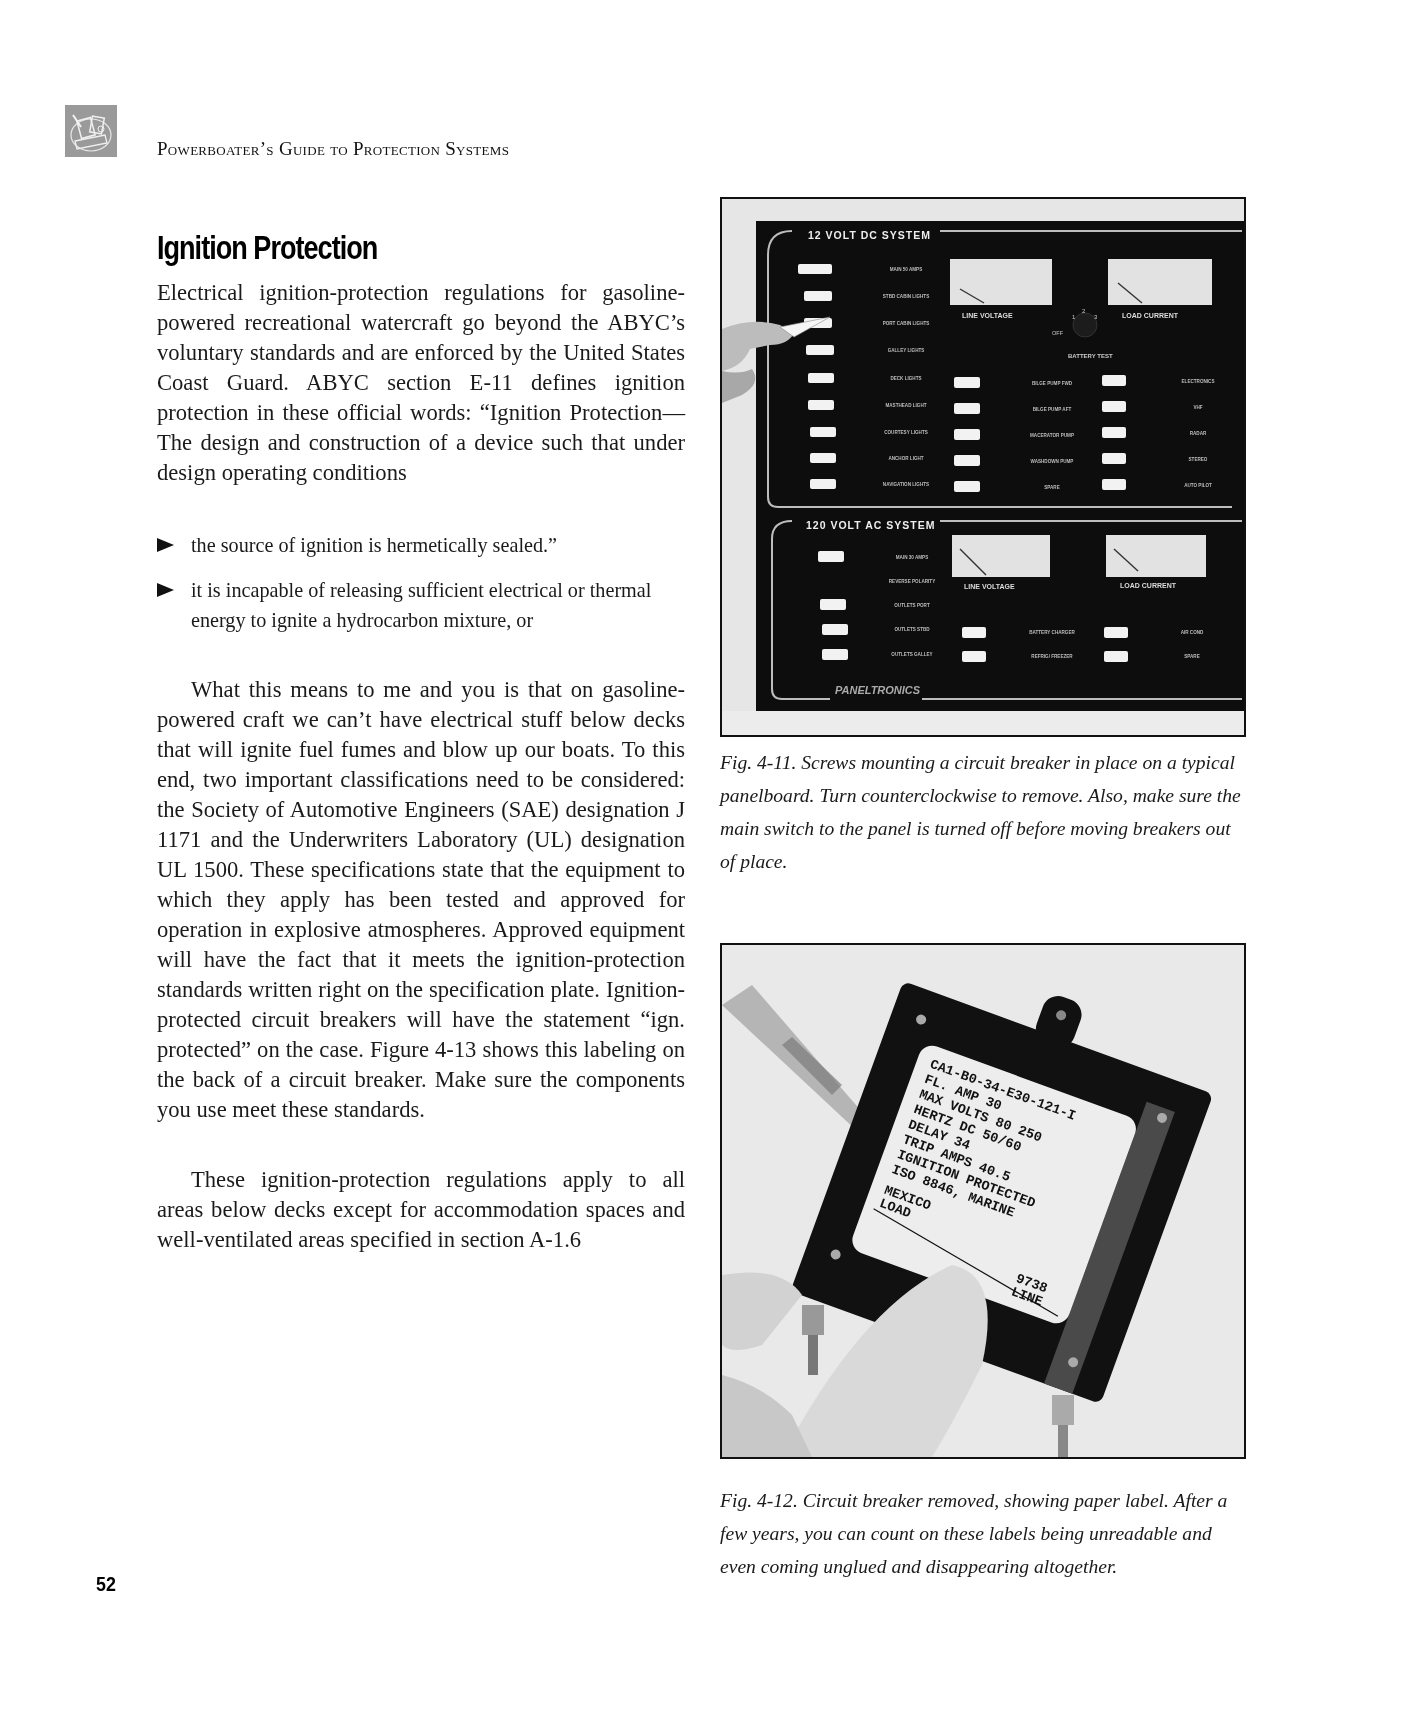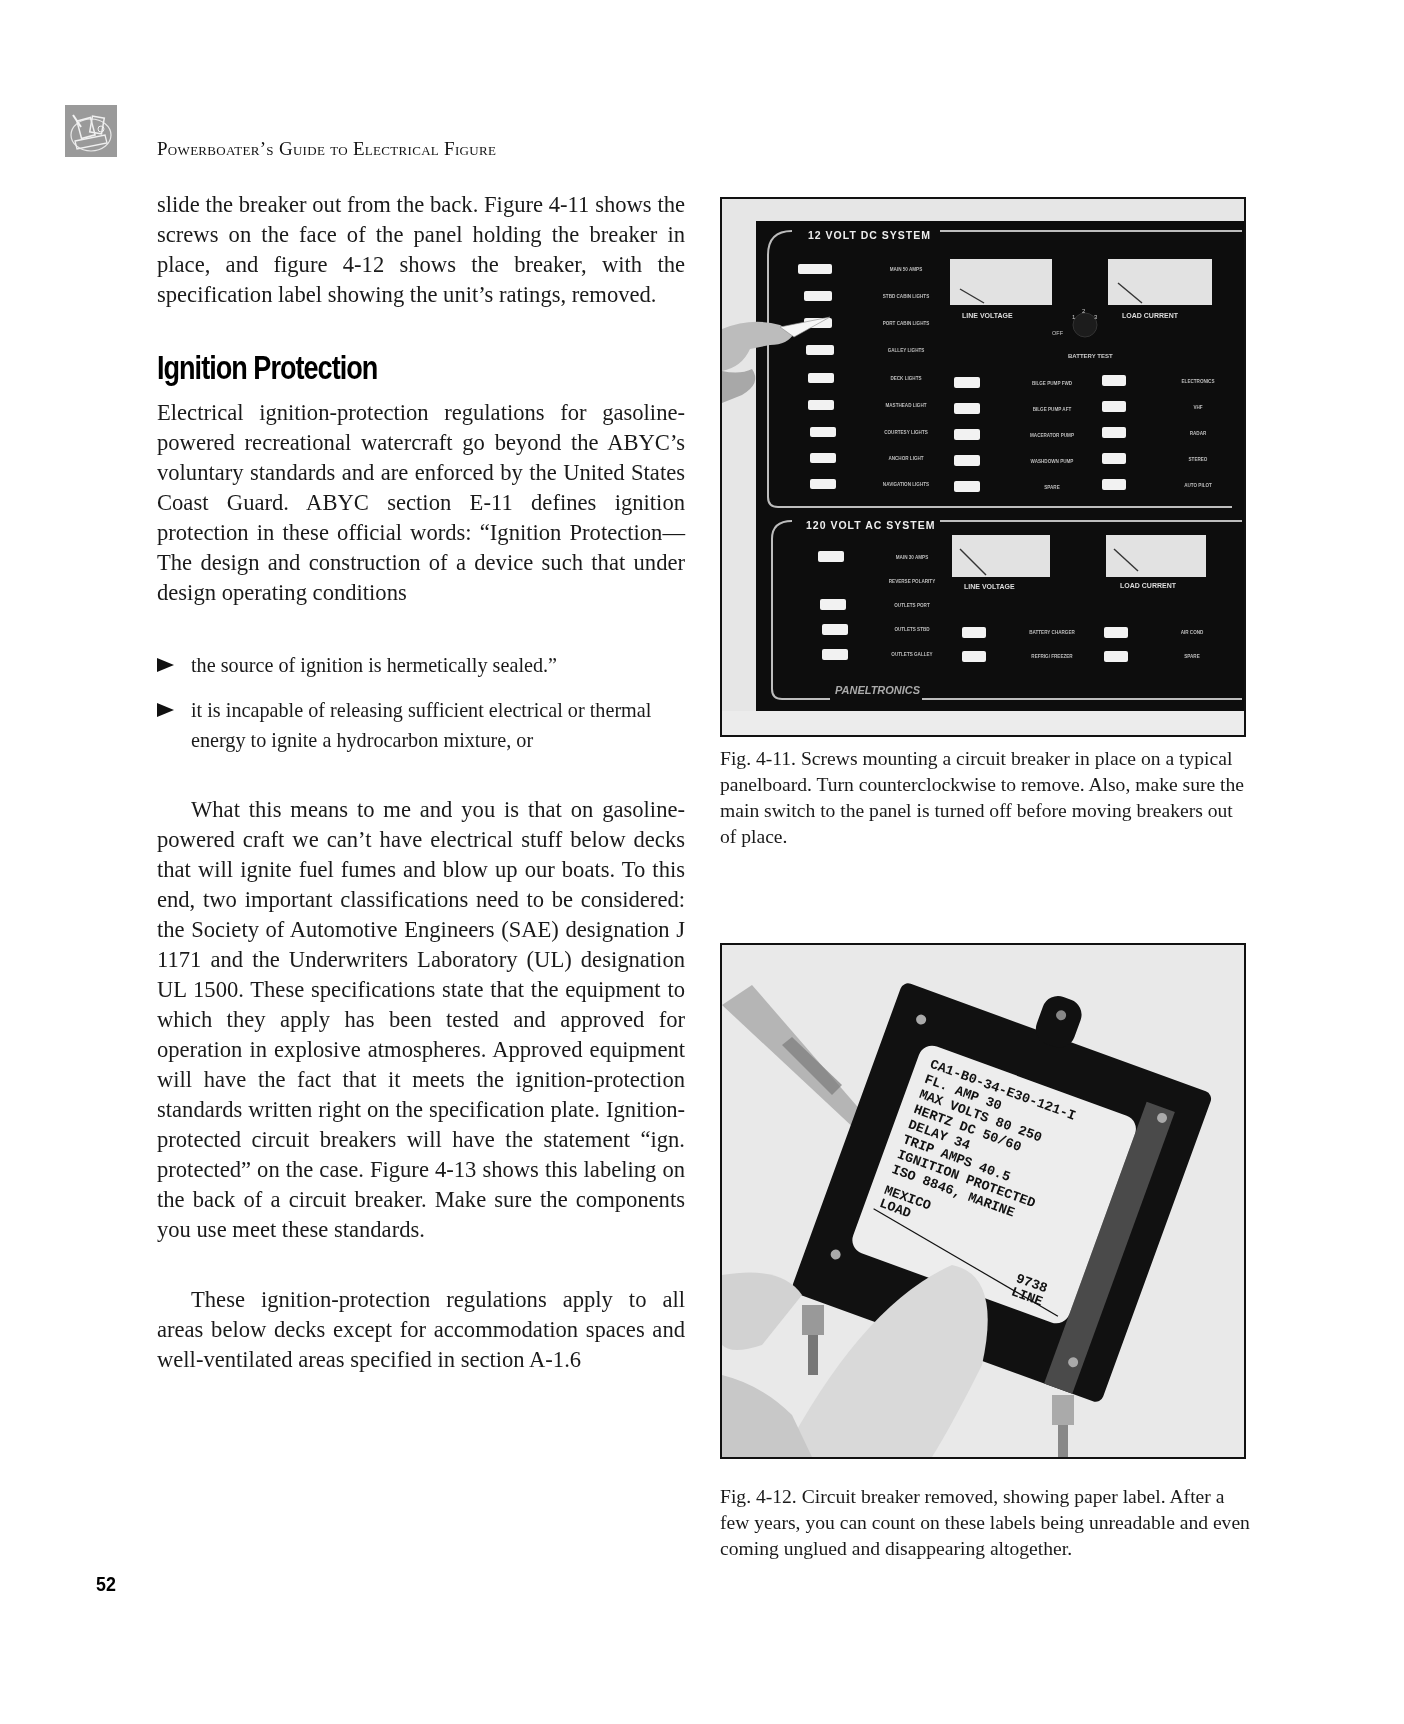--- a/index.html
+++ b/index.html
@@ -20,21 +20,21 @@
   .bullets { list-style: none; margin-top: 42px; }
   .bullets li { position: relative; padding-left: 34px; font-size: 20.2px; line-height: 30px; margin-bottom: 15px; width: 500px; }
   .bullets li .tri { position: absolute; left: 0; top: 8px; width: 0; height: 0; border-top: 7px solid transparent; border-bottom: 7px solid transparent; border-left: 17px solid #111; }
 
   .after-bullets { margin-top: 16px; }
 
   .fig { position: absolute; border: 2px solid #111; overflow: hidden; background: #bef264; }
   .fig1 { left: 720px; top: 197px; width: 526px; height: 540px; }
   .fig2 { left: 720px; top: 943px; width: 526px; height: 516px; background: #e8e8e8; }
 
-  .caption { position: absolute; font-size: 19.6px; line-height: 26px; color: #1a1a1a; }
+  .caption { position: absolute; font-style: italic; font-size: 19.6px; line-height: 33px; color: #1a1a1a; }
   .cap1 { left: 720px; top: 746px; width: 530px; }
   .cap2 { left: 720px; top: 1484px; width: 530px; }
 
   .page-num { position: absolute; left: 96px; top: 1572px; font-family: "Liberation Sans", "DejaVu Sans", sans-serif; font-weight: bold; font-size: 21px; transform: scaleX(0.85); transform-origin: left center; color: #000; }
 
   
   .panel-svg text { font-family: "Liberation Sans", "DejaVu Sans", sans-serif; }
   .label-svg text { font-family: "Liberation Mono", "DejaVu Sans Mono", monospace; }
 </style>
 </head>
@@ -45,24 +45,23 @@
     <rect width="52" height="52" fill="#9a9a9a"></rect>
     <ellipse cx="26" cy="30" rx="20" ry="16" fill="none" stroke="#e8e8e8" stroke-width="1.2"></ellipse>
     <rect x="14" y="14" width="14" height="18" fill="none" stroke="#f0f0f0" stroke-width="1.5" transform="rotate(-15 21 23)"></rect>
     <rect x="26" y="12" width="12" height="16" fill="none" stroke="#f0f0f0" stroke-width="1.5" transform="rotate(10 32 20)"></rect>
     <path d="M10 36 L40 30 L42 38 L12 44 Z" fill="none" stroke="#f0f0f0" stroke-width="1.3"></path>
     <path d="M8 10 L16 22" stroke="#f4f4f4" stroke-width="2"></path>
     <circle cx="36" cy="24" r="3" fill="none" stroke="#f0f0f0" stroke-width="1"></circle>
   </svg>
 </div>
 
-<div class="running-head">Powerboater’s Guide to Electrical Figure</div>
+<div class="running-head">Powerboater’s Guide to Protection Systems</div>
 
 <div class="col-left">
-  <p class="body-text">slide the breaker out from the back. Figure 4-11 shows the screws on the face of the panel holding the breaker in place, and figure 4-12 shows the breaker, with the specification label showing the unit’s ratings, removed.</p>
 
   <h2 class="heading">Ignition Protection</h2>
 
   <p class="body-text">Electrical ignition-protection regulations for gaso­line-powered recreational watercraft go beyond the ABYC’s voluntary standards and are enforced by the United States Coast Guard. ABYC section E-11 defines ignition protection in these official words: “Ignition Protection—The design and construc­tion of a device such that under design operating conditions</p>
 
   <ul class="bullets">
     <li>
       <span class="tri"></span>
       <span>the source of ignition is hermetically sealed.”</span>
     </li>

